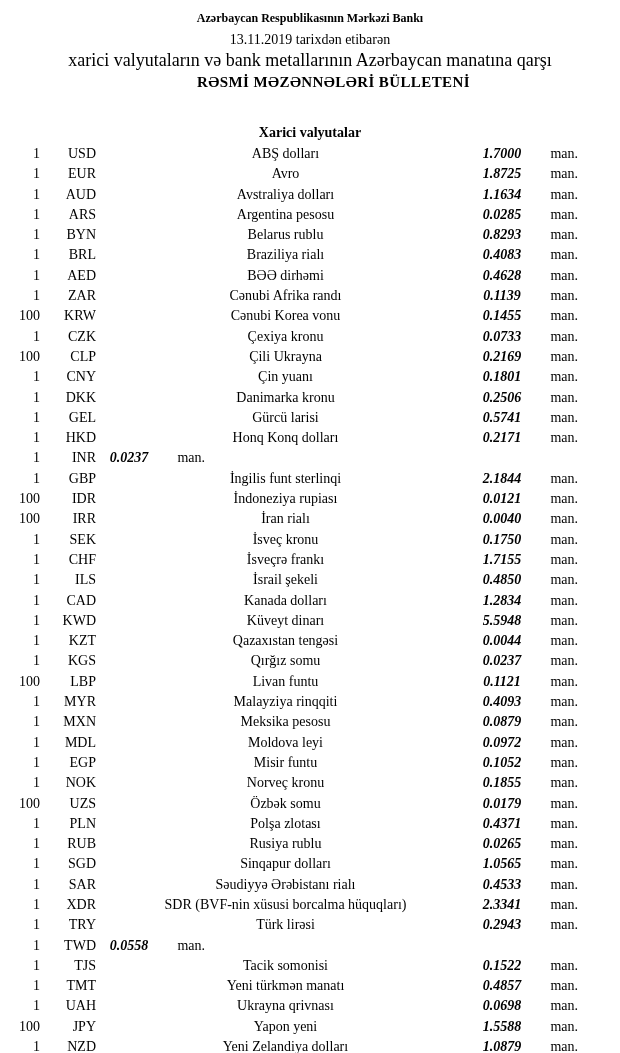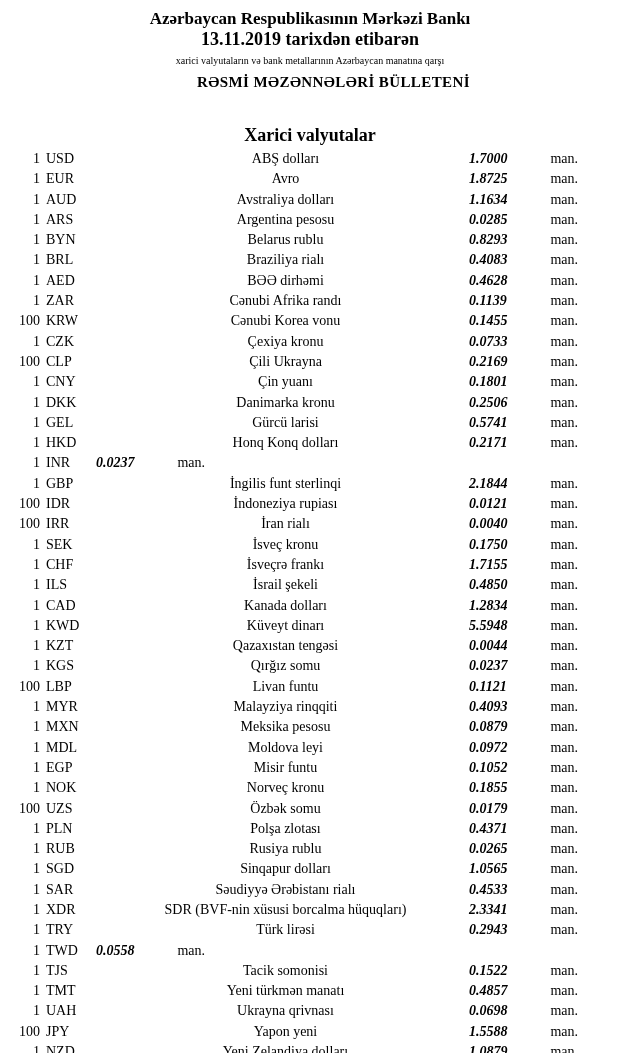--- a/index.html
+++ b/index.html
@@ -13,44 +13,44 @@
     background: #ffffff;
     color: #000000;
     font-family: "Liberation Serif", "DejaVu Serif", serif;
     box-sizing: border-box;
     padding-top: 6px;
   }
   .doc-header {
     text-align: center;
   }
   .doc-title {
-    font-size: 17px;
+    font-size: 12px;
     font-weight: bold;
     line-height: 21px;
     margin: 2px 0 0 0;
   }
   .doc-dateline {
+    font-size: 14px;
+    font-weight: normal;
+    line-height: 21px;
+  }
+  .doc-subtitle {
     font-size: 18px;
-    font-weight: bold;
-    line-height: 21px;
-  }
-  .doc-subtitle {
-    font-size: 10px;
     line-height: 21px;
   }
   .doc-bulletin-title {
     font-size: 15px;
     font-weight: bold;
     letter-spacing: 0.4px;
     line-height: 22px;
     padding-left: 47px;
   }
   .section-title {
     text-align: center;
-    font-size: 18px;
+    font-size: 14px;
     font-weight: bold;
     margin-top: 32px;
     margin-bottom: 5px;
   }
   .rates-table {
     width: 100%;
     box-sizing: border-box;
     padding: 0 42px 10px 10px;
   }
   .rate-row {
@@ -59,34 +59,34 @@
     height: 20.3px;
     font-size: 14px;
   }
   .col-qty {
     width: 30px;
     text-align: right;
     flex: 0 0 auto;
   }
   .col-code {
     width: 50px;
-    text-align: left;
+    text-align: right;
     flex: 0 0 auto;
     margin-left: 6px;
   }
   .col-name {
     flex: 1 1 auto;
     text-align: center;
     padding-left: 6px;
     white-space: nowrap;
     overflow: hidden;
   }
   .col-rate {
     width: 66px;
-    text-align: left;
+    text-align: center;
     flex: 0 0 auto;
     font-weight: bold;
     font-style: italic;
   }
   .col-unit {
     width: 34px;
     text-align: right;
     flex: 0 0 auto;
     margin-left: 9px;
   }

